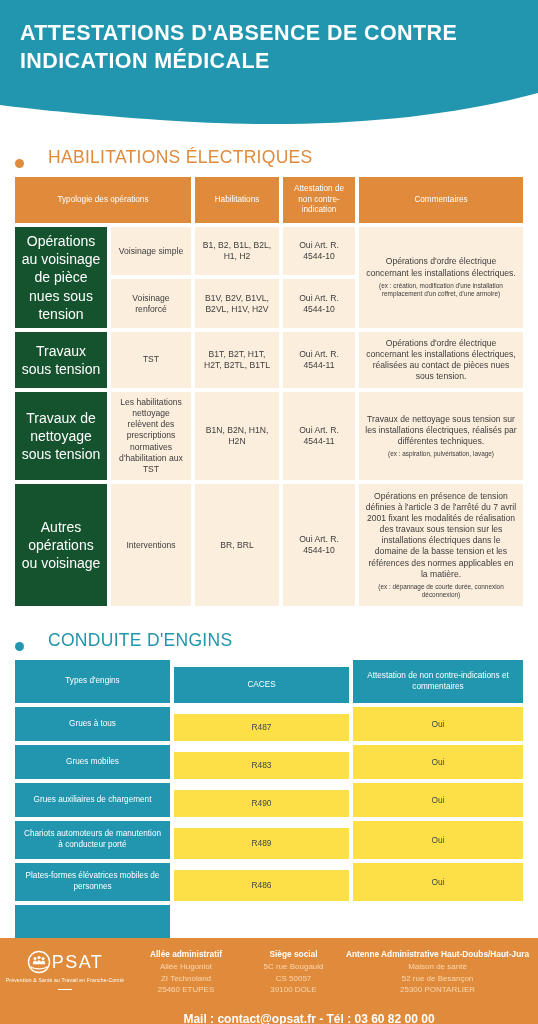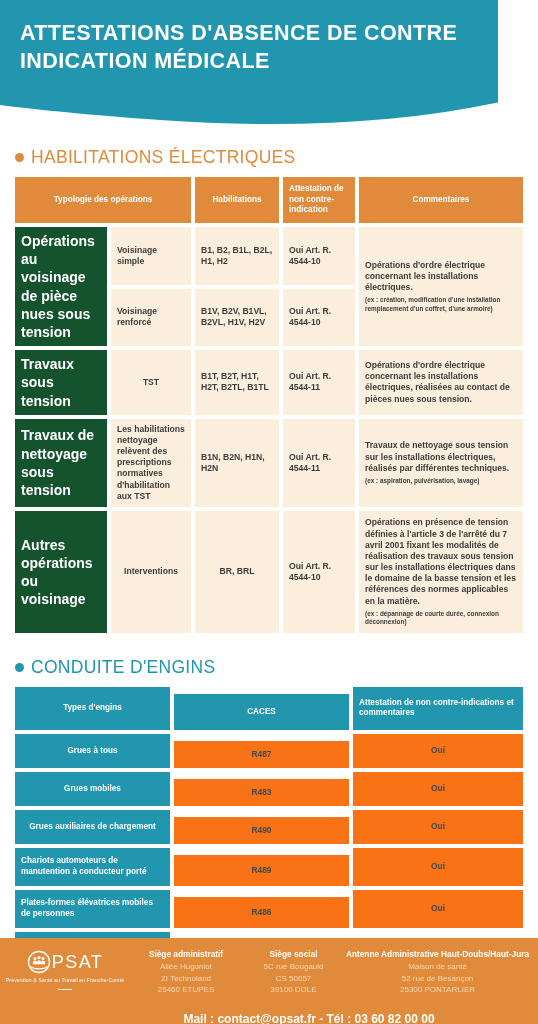--- a/index.html
+++ b/index.html
@@ -8,43 +8,43 @@
     height: 1024px;
     background: #ffffff;
     font-family: "Liberation Sans", sans-serif;
     overflow: hidden;
   }
   .page { position: relative; width: 538px; height: 1024px; background:#fff; }
 
   
   .header {
     position: relative;
-    width: 498px;
+    width: 538px;
     height: 125px;
     overflow: hidden;
   }
   .header-svg { position:absolute; top:0; left:0; }
   .header-title {
     position: absolute;
     left: 20px;
     top: 20px;
     width: 500px;
     color: #ffffff;
     font-size: 21.5px;
     font-weight: bold;
     letter-spacing: 0.4px;
     line-height: 1.3;
   }
 
   
   .section { padding: 0 15px; }
   .section-title {
     display: flex;
-    align-items: center;
-    gap: 7px;
+    align-items: flex-end;
+    gap: 24px;
     font-size: 17.5px;
     letter-spacing: 0.3px;
     margin-bottom: 9px;
   }
   .section-title .dot {
     width: 9px; height: 9px; border-radius: 50%;
     flex: 0 0 auto;
   }
   .sec-orange .section-title { color: #E08B3C; }
   .sec-orange .dot { background: #E08B3C; }
@@ -52,24 +52,23 @@
   .sec-teal .dot { background: #2196AE; }
 
   
   .tbl { display: flex; flex-direction: column; gap: 4px; }
   .trow { display: flex; gap: 4px; align-items: stretch; }
 
   .cell {
     display: flex;
     align-items: center;
     justify-content: center;
-    text-align: left;
+    text-align: center;
     padding: 5px 6px;
     line-height: 1.3;
-    font-weight: bold;
   }
   .hcell {
     background: #E08B3C;
     color: #ffffff;
     font-size: 8.2px;
     min-height: 46px;
   }
   .ocell-head {
     background: #14532d;
     color: #ffffff;
@@ -101,21 +100,21 @@
     color: #ffffff;
     font-size: 8.2px;
     min-height: 36px;
   }
   .tcell-label {
     background: #2196AE;
     color: #ffffff;
     font-size: 8.2px;
   }
   .tcell-body {
-    background: #f97316;
+    background: #fde047;
     color: #3C4A4E;
     font-size: 8.4px;
   }
   .tcell-body .sub2 { display:block; font-size: 7px; margin-top:2px; line-height:1.3; }
   .t1 { width: 155px; flex: 0 0 155px; }
   .t2 { width: 175px; flex: 0 0 175px; margin-top: 7px; }
   .t3 { flex: 1 1 auto; }
   .trow2 { display: flex; gap: 4px; align-items: stretch; min-height: 34px; }
 
   
@@ -319,21 +318,21 @@
             <path d="M3.5 16.5 C7 19.6 17 19.6 20.5 16.5" fill="none" stroke="#ffffff" stroke-width="1.2"></path>
           </svg>
           <span class="logo-word">PSAT</span>
         </div>
         <div class="logo-tag">Prévention &amp; Santé au Travail en Franche-Comté</div>
         <div class="logo-bar"></div>
       </div>
 
       <div class="addr-wrap">
         <div class="addr a1">
-          <span class="a-title">Siège administratif</span>
+          <span class="a-title">Allée administratif</span>
           <span>Allée Hugoniot</span><br>
           <span>ZI Technoland</span><br>
           <span>25460 ETUPES</span>
         </div>
         <div class="addr a2">
           <span class="a-title">Siège social</span>
           <span>5C rue Bougauld</span><br>
           <span>CS 50057</span><br>
           <span>39100 DOLE</span>
         </div>

